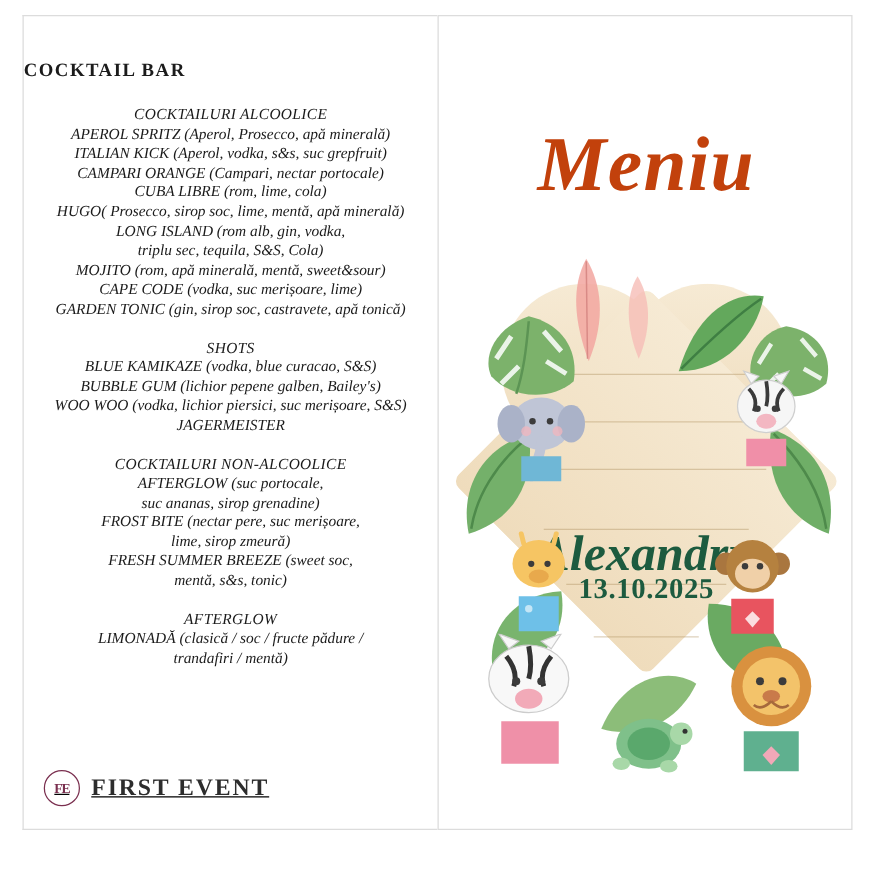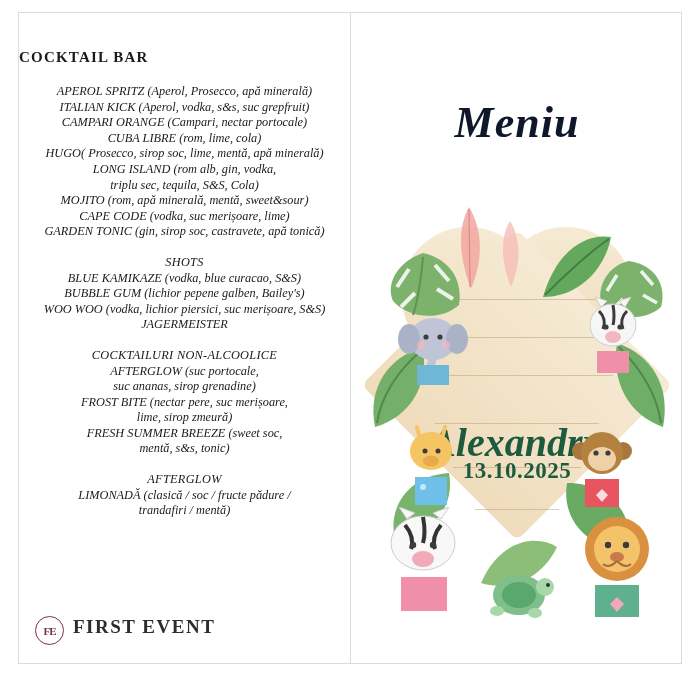--- a/index.html
+++ b/index.html
@@ -74,21 +74,23 @@
   .gap {
     height: 15px;
   }
 
   
   .logo-wrap {
     position: absolute;
     left: 16px;
     bottom: 18px;
     display: flex;
+    align-items: center;
     gap: 9px;
+    text-decoration: underline;
   }
   .logo-mark {
     width: 27px;
     height: 27px;
     border-radius: 50%;
     border: 1.6px solid #7a2f4f;
     display: flex;
     align-items: center;
     justify-content: center;
     font-family: "Liberation Serif", serif;
@@ -108,22 +110,22 @@
   
   .meniu-title {
     position: absolute;
     top: 88px;
     left: 0;
     width: 332px;
     text-align: center;
     font-family: "Liberation Serif", serif;
     font-style: italic;
     font-weight: bold;
-    font-size: 44px;
-    color: #0f172a;
+    font-size: 62px;
+    color: #c2410c;
     letter-spacing: 1px;
     line-height: 1;
   }
   .heart-zone {
     position: absolute;
     left: 14px;
     top: 200px;
     width: 304px;
     height: 430px;
   }
@@ -213,20 +215,21 @@
 <body>
 
 <div class="page">
   <div class="spread">
 
     <div class="panel panel-left">
       <div class="bar-title">COCKTAIL BAR</div>
 
       <div class="menu-body">
 
+        <div class="section-head">COCKTAILURI ALCOOLICE</div>
         <div class="item">APEROL SPRITZ (Aperol, Prosecco, apă minerală)</div>
         <div class="item">ITALIAN KICK (Aperol, vodka, s&amp;s, suc grepfruit)</div>
         <div class="item">CAMPARI ORANGE (Campari, nectar portocale)</div>
         <div class="item">CUBA LIBRE (rom, lime, cola)</div>
         <div class="item">HUGO( Prosecco, sirop soc, lime, mentă, apă minerală)</div>
         <div class="item">LONG ISLAND (rom alb, gin, vodka,</div>
         <div class="item">triplu sec, tequila, S&amp;S, Cola)</div>
         <div class="item">MOJITO (rom, apă minerală, mentă, sweet&amp;sour)</div>
         <div class="item">CAPE CODE (vodka, suc merișoare, lime)</div>
         <div class="item">GARDEN TONIC (gin, sirop soc, castravete, apă tonică)</div>

